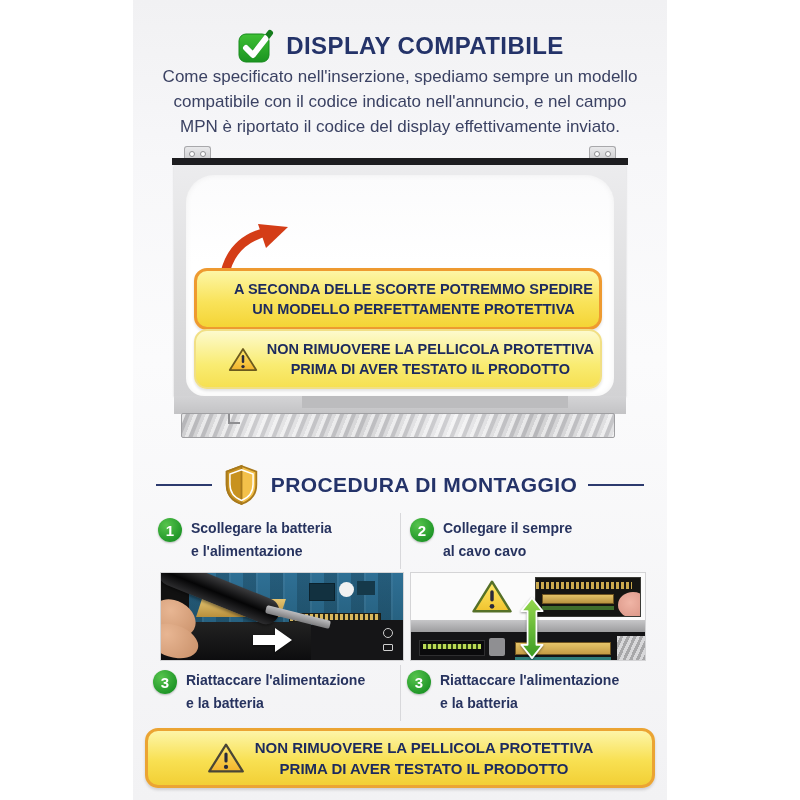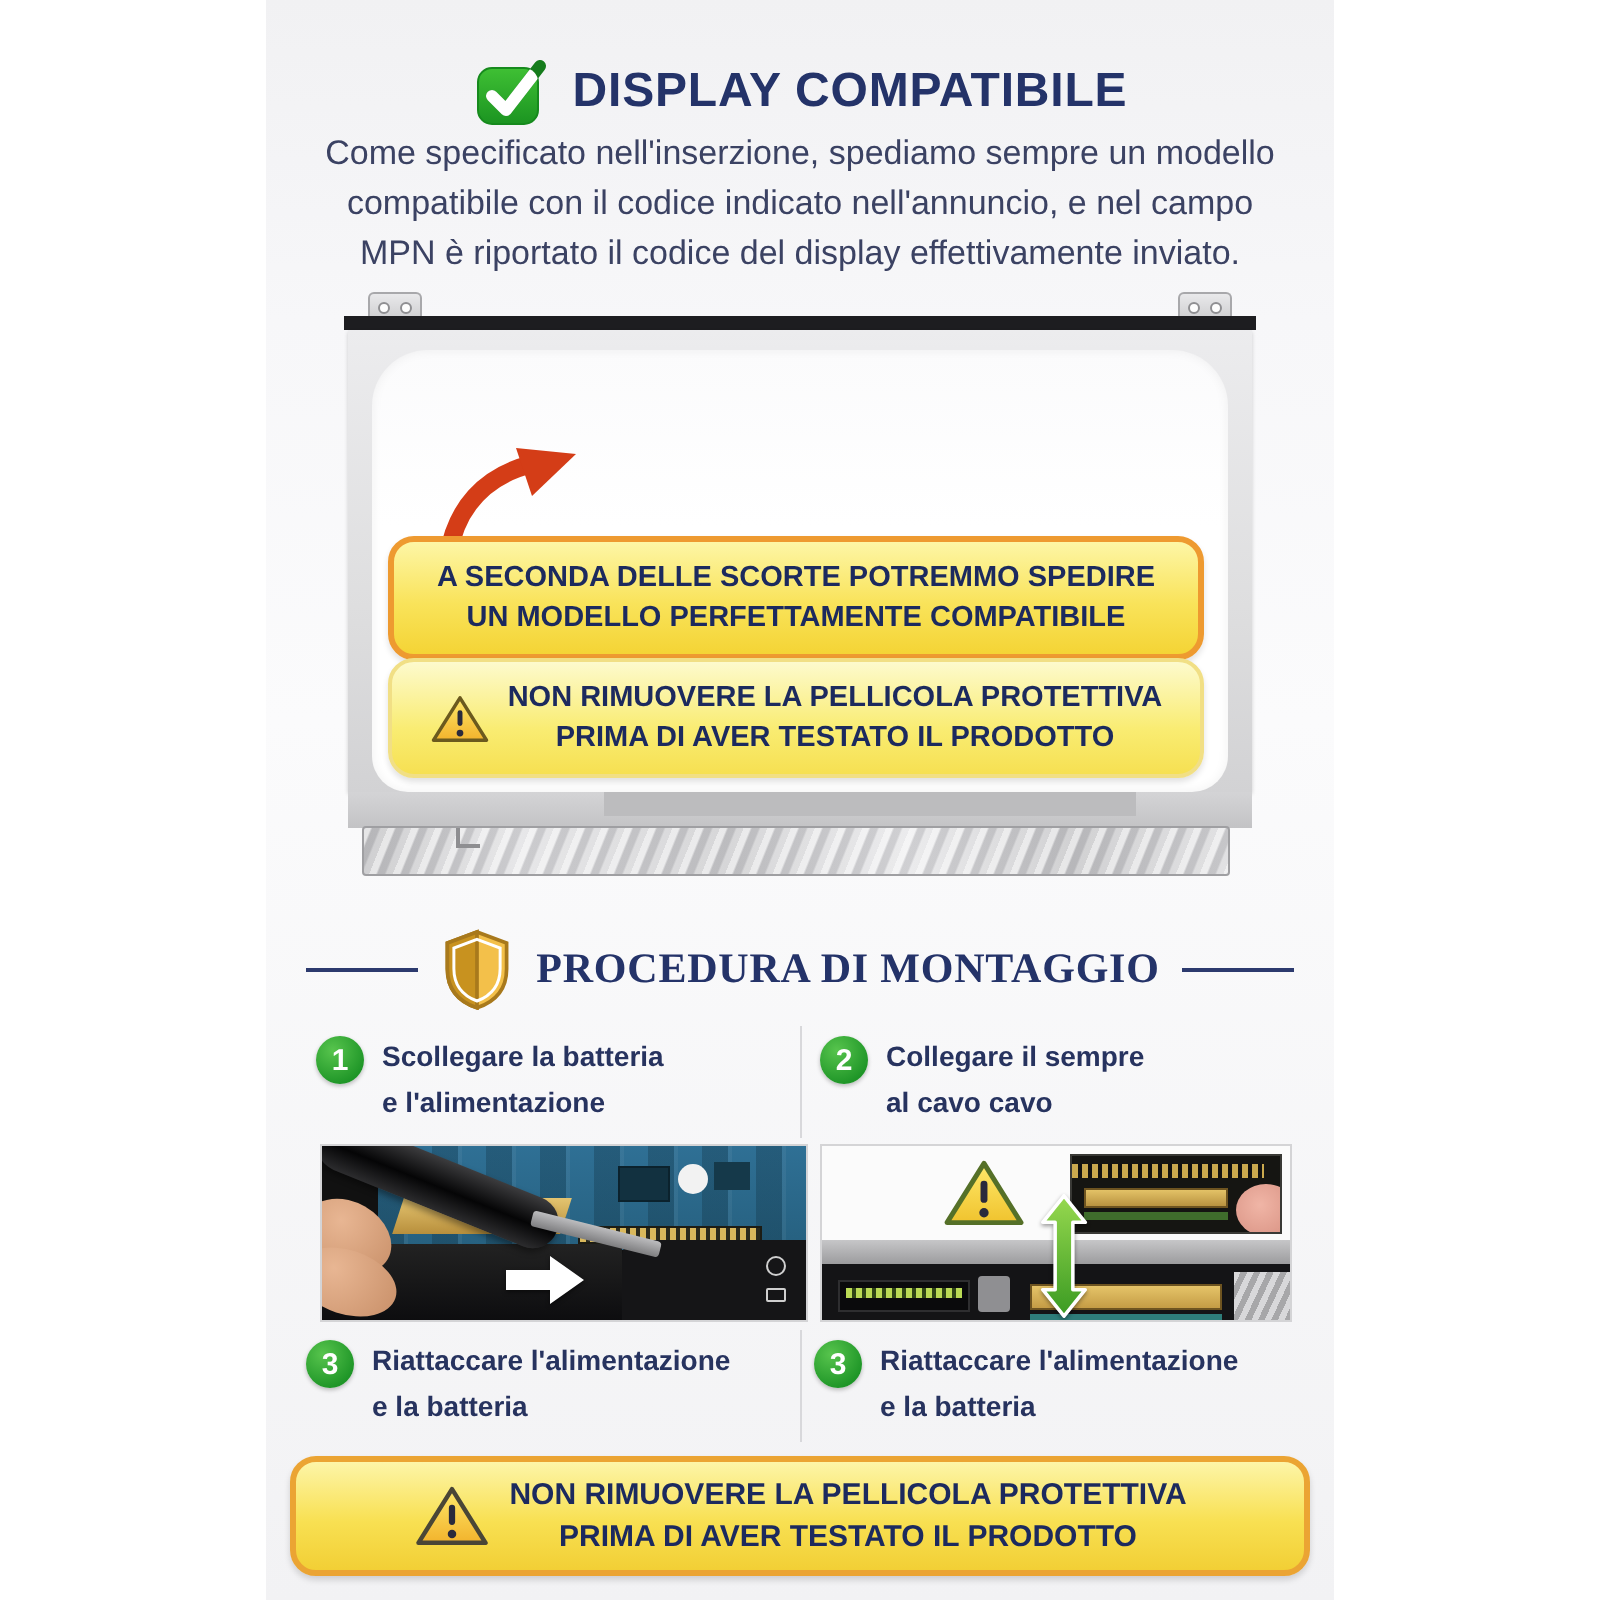--- a/index.html
+++ b/index.html
@@ -47,36 +47,36 @@
       repeating-linear-gradient(112deg, rgba(255,255,255,.55) 0 3px, rgba(120,120,126,.22) 4px 7px, rgba(255,255,255,.15) 8px 11px),
       linear-gradient(90deg,#c7c7c9,#e3e3e5 18%,#cfcfd1 42%,#e8e8ea 63%,#c9c9cb 82%,#dcdcde);
   }
   .foil .notch { position:absolute; left:46px; top:0; width:12px; height:10px; border-left:2px solid #8e8e91; border-bottom:2px solid #8e8e91; }
 
   .red-arrow { position:absolute; left:46px; top:76px; width:76px; height:58px; }
 
   .yellow-banner {
     position:absolute; left:22px; right:26px; text-align:center;
     border-radius:13px; color:#1c2a5e; font-weight:bold; font-size:14.5px; line-height:20px;
-    display:flex; align-items:center; justify-content:center; gap:9px;
+    display:flex; align-items:center; justify-content:flex-end; gap:9px;
     box-shadow:0 2px 3px rgba(0,0,0,.12);
   }
   .banner-1 {
     top:122px; padding:8px 6px;
     border:3px solid #ee9a30;
     background:linear-gradient(180deg,#fdf6a6 0%,#f9e35a 55%,#f4d435 100%);
   }
   .banner-2 {
     top:183px; padding:8px 6px;
     border:2px solid #f1df85;
     background:linear-gradient(180deg,#fdfacd 0%,#f9ec72 60%,#f6e052 100%);
   }
 
   
-  .proc-head { display:flex; align-items:center; justify-content:center; gap:11px; margin-top:26px;font-family:Liberation Serif, serif; }
+  .proc-head { display:flex; align-items:center; justify-content:center; gap:11px; margin-top:26px; }
   .proc-head .rule { height:2px; width:56px; background:#2c3a6e; }
   .proc-title { font-size:21px; font-weight:bold; color:#243369; letter-spacing:.4px; }
 
   .steps-grid { display:flex; margin-top:8px; }
   .steps-cell { width:267px; padding:4px 0 6px 25px; }
   .steps-cell.right { border-left:1px solid #d8d8db; padding-left:9px; }
   .step { display:flex; gap:9px; }
   .badge {
     flex:none; width:24px; height:24px; border-radius:50%; margin-top:1px;
     background:radial-gradient(circle at 35% 30%, #57c44d, #1e9527 75%);
@@ -195,21 +195,21 @@
         </div>
 
       <svg class="red-arrow" viewBox="0 0 76 58">
         <path d="M6 56 C 10 32 24 16 48 10" fill="none" stroke="#d43d17" stroke-width="9" stroke-linecap="round"></path>
         <path d="M40 2 L70 5 L48 26 Z" fill="#d43d17"></path>
       </svg>
 
       <div class="yellow-banner banner-1">
         <div>
           <span>A SECONDA DELLE SCORTE POTREMMO SPEDIRE</span><br>
-          <span>UN MODELLO PERFETTAMENTE COMPATIBILE</span>
+          <span>UN MODELLO PERFETTAMENTE PROTETTIVA</span>
         </div>
       </div>
 
       <div class="yellow-banner banner-2">
         <svg width="30" height="27" viewBox="0 0 34 30">
           <defs>
               <linearGradient id="wg1" x1="0" y1="0" x2="0" y2="1">
             <stop offset="0" stop-color="#ffe96a"></stop>
                 <stop offset="1" stop-color="#f2b32c"></stop>
               </linearGradient>

